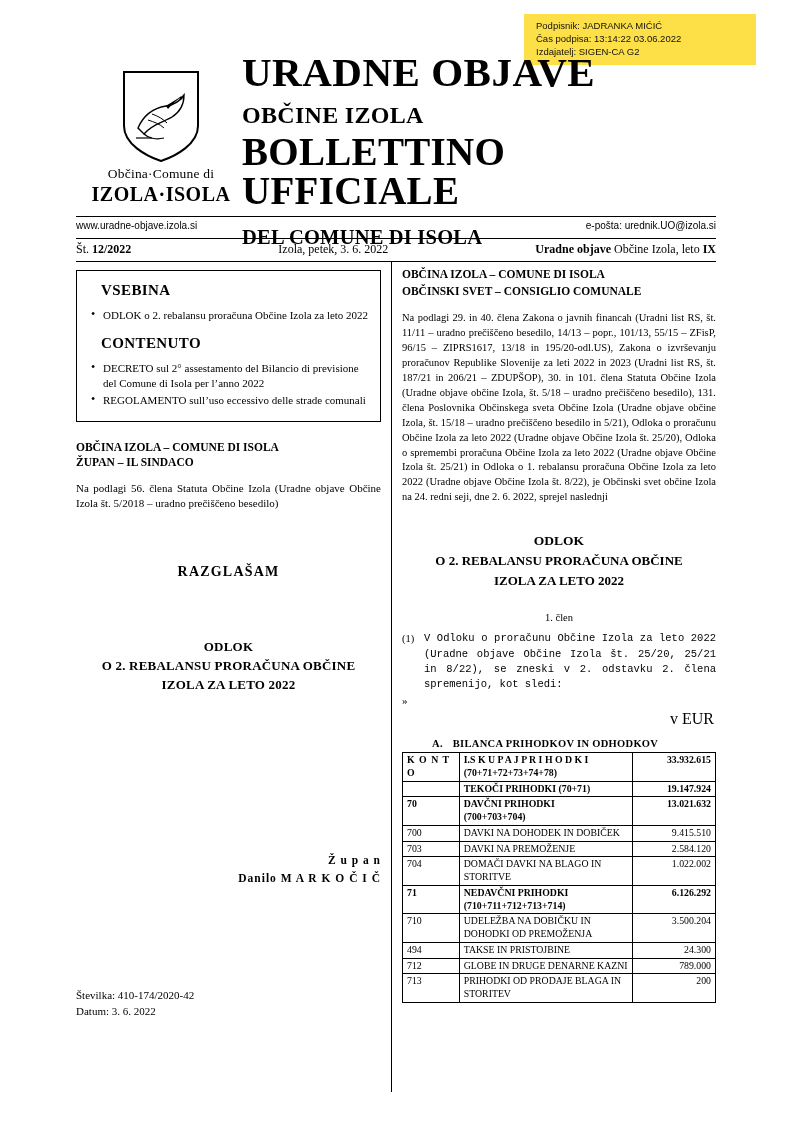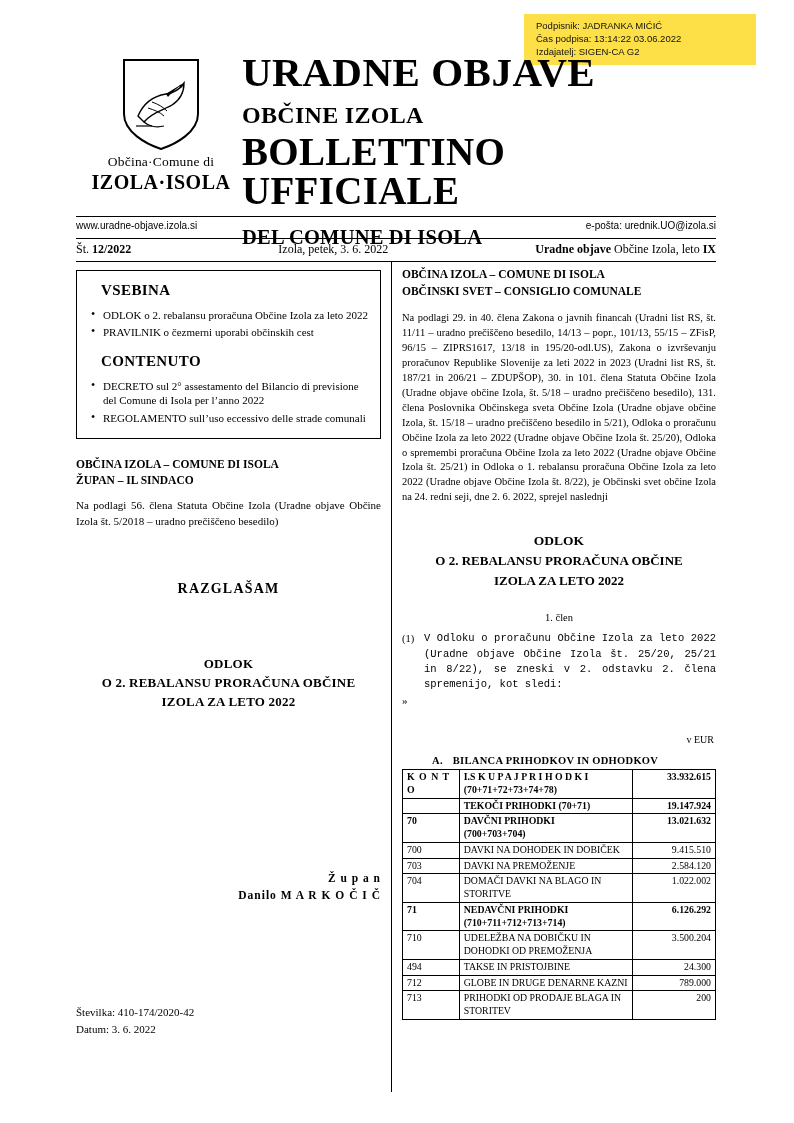--- a/index.html
+++ b/index.html
@@ -19,21 +19,21 @@
     background:#fde047;
     padding:6px 10px 7px 12px;
     font-family:"Liberation Sans", sans-serif;
     font-size:9.5px; line-height:1.35;
     color:#111; text-align:left;
     min-width:210px;
   }
 
   
   .masthead { position:absolute; top:52px; left:76px; width:650px; height:160px; }
-  .crest { position:absolute; left:0; top:4px; width:170px; text-align:center; }
+  .crest { position:absolute; left:0; top:16px; width:170px; text-align:center; }
   .crest svg { display:block; margin:0 auto; }
   .crest .c1 { font-size:13.5px; font-family:"Liberation Serif", serif; margin-top:2px; letter-spacing:.2px;}
   .crest .c2 { font-size:20px; font-weight:bold; font-family:"Liberation Serif", serif; letter-spacing:.5px; margin-top:1px;}
   .title-block { position:absolute; left:166px; top:0; width:490px; }
   .t-uradne { font-size:41px; font-weight:bold; letter-spacing:.5px; line-height:.98; font-family:"Liberation Serif", serif;}
   .t-obcine { font-size:24px; font-weight:bold; letter-spacing:.3px; margin-top:10px; }
   .t-boll { font-size:39px; font-weight:bold; letter-spacing:.3px; line-height:1; margin-top:3px;}
   .t-del { font-size:20.5px; font-weight:bold; letter-spacing:.2px; margin-top:16px;}
 
   
@@ -81,21 +81,21 @@
   
   .r-head { font-size:11.5px; font-weight:bold; line-height:1.45; }
   .r-para { font-size:10.5px; line-height:1.42; margin-top:12px; text-align:justify; }
   .odlok-right { text-align:center; margin-top:26px; font-size:13.5px; font-weight:bold; line-height:1.5; }
   .odlok-right .small { font-size:13px; }
   .clen { text-align:center; font-size:10.5px; margin-top:22px; }
   .numpara { font-size:10.5px; line-height:1.45; margin-top:8px; display:flex; }
   .numpara .n { width:22px; flex:none; }
   .numpara .txt { flex:1; text-align:justify;font-family:Liberation Mono, monospace; }
   .quote-close { font-size:11px; margin-top:2px; }
-  .veur { text-align:right; font-size:10px; margin-top:28px; padding-right:2px;}
+  .veur { text-align:right; font-size:16px; margin-top:4px; padding-right:2px;}
   .tbl-title { font-size:10.5px; font-weight:bold; margin-top:10px; margin-bottom:3px; padding-left:30px; letter-spacing:.3px;}
   .tbl-title .a { margin-right:10px; }
 
   table.budget { border-collapse:collapse; width:314px; font-size:9.8px; }
   table.budget td { border:1px solid #000; padding:1px 4px; vertical-align:top; line-height:1.3;}
   table.budget td.c-konto { width:52px; }
   table.budget td.c-name { width:172px; }
   table.budget td.c-val { width:78px; text-align:right; white-space:nowrap;}
   table.budget tr.bold td { font-weight:bold; }
   table.budget td.hdr { font-weight:bold; letter-spacing:1px; }
@@ -155,21 +155,20 @@
   <div class="rule r3"></div>
 
   <div class="vrule"></div>
 
   <div class="col-left">
 
     <div class="vsebina-box">
       <h2>VSEBINA</h2>
       <ul>
         <li>ODLOK o 2. rebalansu proračuna Občine Izola za leto 2022</li>
-        <li>PRAVILNIK o čezmerni uporabi občinskih cest</li>
       </ul>
       <h2 class="second">CONTENUTO</h2>
       <ul>
         <li>DECRETO sul 2° assestamento del Bilancio di previsione del Comune di Isola per l’anno 2022</li>
         <li>REGOLAMENTO sull’uso eccessivo delle strade comunali</li>
       </ul>
     </div>
 
     <div class="sec-head">
       <div>OBČINA IZOLA – COMUNE DI ISOLA</div>

